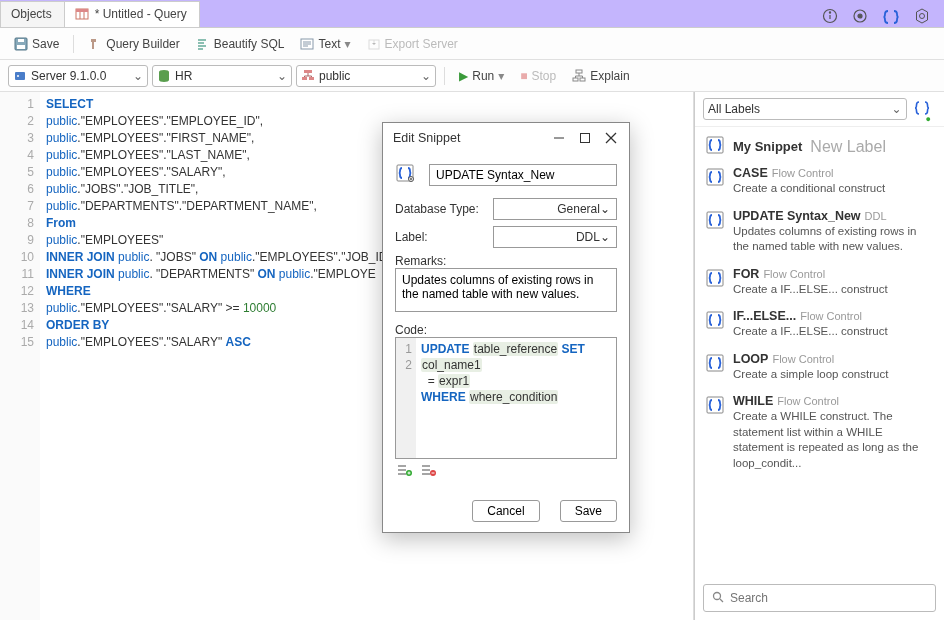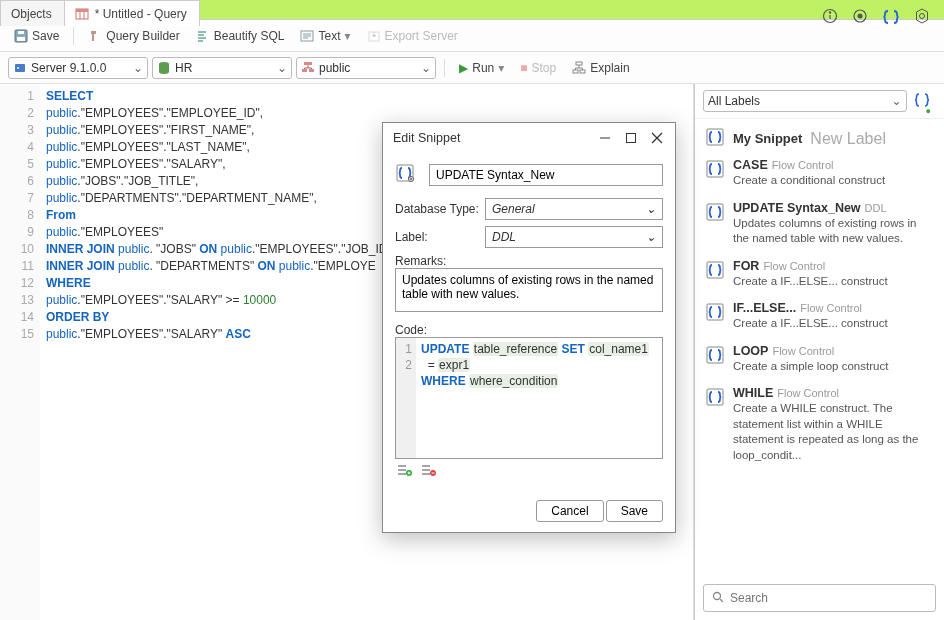--- a/index.html
+++ b/index.html
@@ -1,19 +1,19 @@
 <!DOCTYPE html>
 <html><head>
 <meta charset="utf-8">
 <style>
 * { box-sizing: border-box; margin: 0; padding: 0; font-family: "Segoe UI", Tahoma, sans-serif; }
 body { width: 944px; height: 620px; overflow: hidden; background: #fff; color: #333; font-size: 12px; display: flex; flex-direction: column; }
 .titlebar-icons { position: absolute; top: 8px; right: 14px; display: flex; gap: 14px; color: #555; }
 .titlebar-icons svg { width: 16px; height: 16px; }
-.tabs { display: flex; border-bottom: 1px solid #ccc; background: #bef264; height: 20px; align-items: flex-start; }
+.tabs { display: flex; border-bottom: 1px solid #ccc; background: #c4b5fd; height: 28px; align-items: center; }
 .tab { padding: 5px 12px 5px 10px; background: #f5f5f5; border: 1px solid #ccc; border-bottom: none; margin-right: -1px; display: flex; align-items: center; gap: 6px; font-size: 12px; color: #444; cursor: pointer; position: relative; height: 26px;}
 .tab.active { background: #fff; font-weight: 400; z-index: 1; border-top: 1px solid #ccc; }
 .tab-icon { width: 14px; height: 14px; }
 .toolbar1, .toolbar2 { display: flex; align-items: center; gap: 4px; padding: 4px 8px; border-bottom: 1px solid #e0e0e0; background: #fdfdfd; height: 32px;}
 .tbtn { display: flex; align-items: center; gap: 4px; padding: 3px 6px; border-radius: 2px; cursor: pointer; color: #444; font-size: 12px;}
 .tbtn.disabled { color: #bbb; }
 .sep { width: 1px; height: 18px; background: #ddd; margin: 0 4px; }
 .combo { display: flex; align-items: center; border: 1px solid #bbb; border-radius: 3px; padding: 2px 4px; background: #fff; gap: 4px; height: 22px; font-size: 12px;}
 .combo .chev { margin-left: auto; color: #666; }
 .combo-lg { width: 140px; }
@@ -34,37 +34,37 @@
 .snip-header .sub { font-weight: 400; color: #aaa; font-size: 16px;}
 .snip-list { flex: 1; overflow: auto; }
 .snip { display: flex; gap: 8px; padding: 6px 10px; }
 .snip-icon { width: 20px; flex-shrink:0; padding-top:1px;}
 .snip-title { font-weight: 700; font-size: 12.5px; }
 .snip-cat { font-weight: 400; color: #999; font-size: 11px; margin-left: 4px;}
 .snip-desc { color: #555; font-size: 11.5px; line-height: 1.35; margin-top:1px;}
 .search { border-top: 1px solid #ddd; padding: 6px 8px; display:flex; align-items:flex-start; gap:6px; border:1px solid #bbb; border-radius:3px; margin:8px;}
 .search input { border:none; outline:none; flex:1; font-size:12px;}
 
-.dialog { position: absolute; left: 382px; top: 122px; width: 294px; border: 1px solid #888; background: #fff; box-shadow: 0 6px 22px rgba(0,0,0,.25); display:flex; flex-direction:column;}
+.dialog { position: absolute; left: 382px; top: 122px; width: 248px; border: 1px solid #888; background: #fff; box-shadow: 0 6px 22px rgba(0,0,0,.25); display:flex; flex-direction:column;}
 .dlg-title { display:flex; align-items:center; padding:7px 10px; font-size:12.5px;}
 .dlg-title .spacer{flex:1;}
 .dlg-title .winbtn{ width:16px; height:16px; margin-left:10px; cursor:pointer; display:flex; align-items:center; justify-content:center;}
 .dlg-body { padding: 4px 12px 10px; font-size:12px;}
-.dlg-row { display:flex; align-items:center; gap:0; margin:6px 0;}
+.dlg-row { display:flex; align-items:center; gap:8px; margin:6px 0;}
 .dlg-row label{ width:90px; color:#333;}
 .dlg-input, .dlg-select { flex:1; border:1px solid #999; padding:3px 6px; font-size:12px; height:22px; background:#fff;}
-.dlg-select{ display:flex; align-items:center; justify-content:space-between;font-style:italic;}
+.dlg-select{ display:flex; align-items:center; justify-content:flex-end;}
 .dlg-name-row { align-items:center; gap:10px; margin:6px 0 12px;}
 .dlg-name-row .snippet-glyph{ width:24px;}
 .dlg-textarea { width:100%; border:1px solid #999; padding:4px 6px; font-size:12px; height:44px; resize:none; font-family:inherit;}
 .dlg-code { display:flex; border:1px solid #999; font-family:Consolas,monospace; font-size:12px;}
 .dlg-code .cg{ width:20px; background:#f0f0f0; text-align:right; padding:3px 4px; color:#999; line-height:16px;}
 .dlg-code .cb{ flex:1; padding:3px 5px; line-height:16px; white-space:pre-wrap; height:120px;}
 .param{ background:#e8efe4; border-radius:2px; padding:0 1px;}
-.dlg-footer{ display:flex; justify-content:flex-end; gap:2px; padding:10px 12px; }
+.dlg-footer{ display:flex; justify-content:flex-end; gap:20px; padding:10px 12px; }
 .btn{ border:1px solid #999; background:#fff; padding:3px 14px; border-radius:3px; font-size:12px; cursor:pointer;}
 .mini-icons{ display:flex; gap:8px; padding:4px 2px 0;}
 .snippet-glyph svg{width:20px;height:20px;}
 .brace-icon svg{width:18px;height:18px;}
 </style>
 </head>
 <body>
 
 <div class="titlebar-icons">
   <span><svg viewBox="0 0 16 16" fill="none" stroke="#555" stroke-width="1.2">

